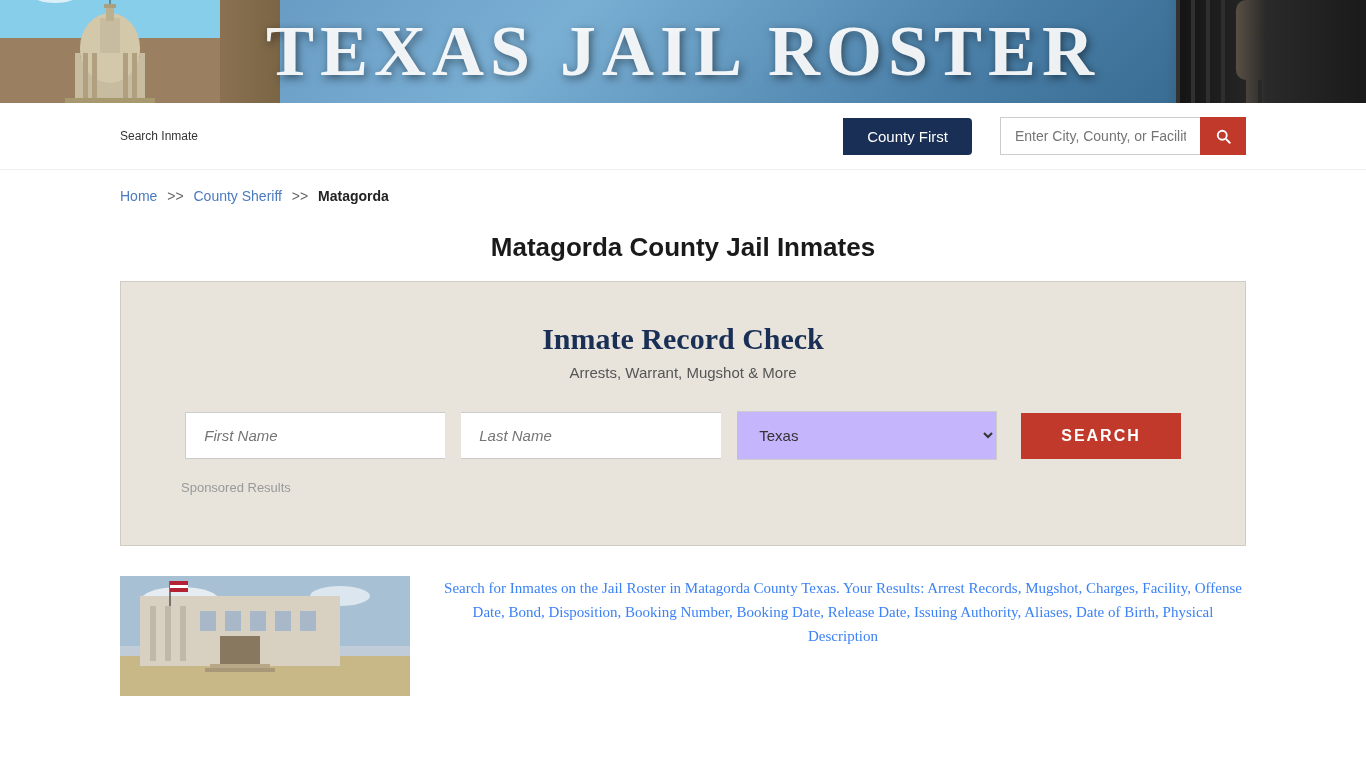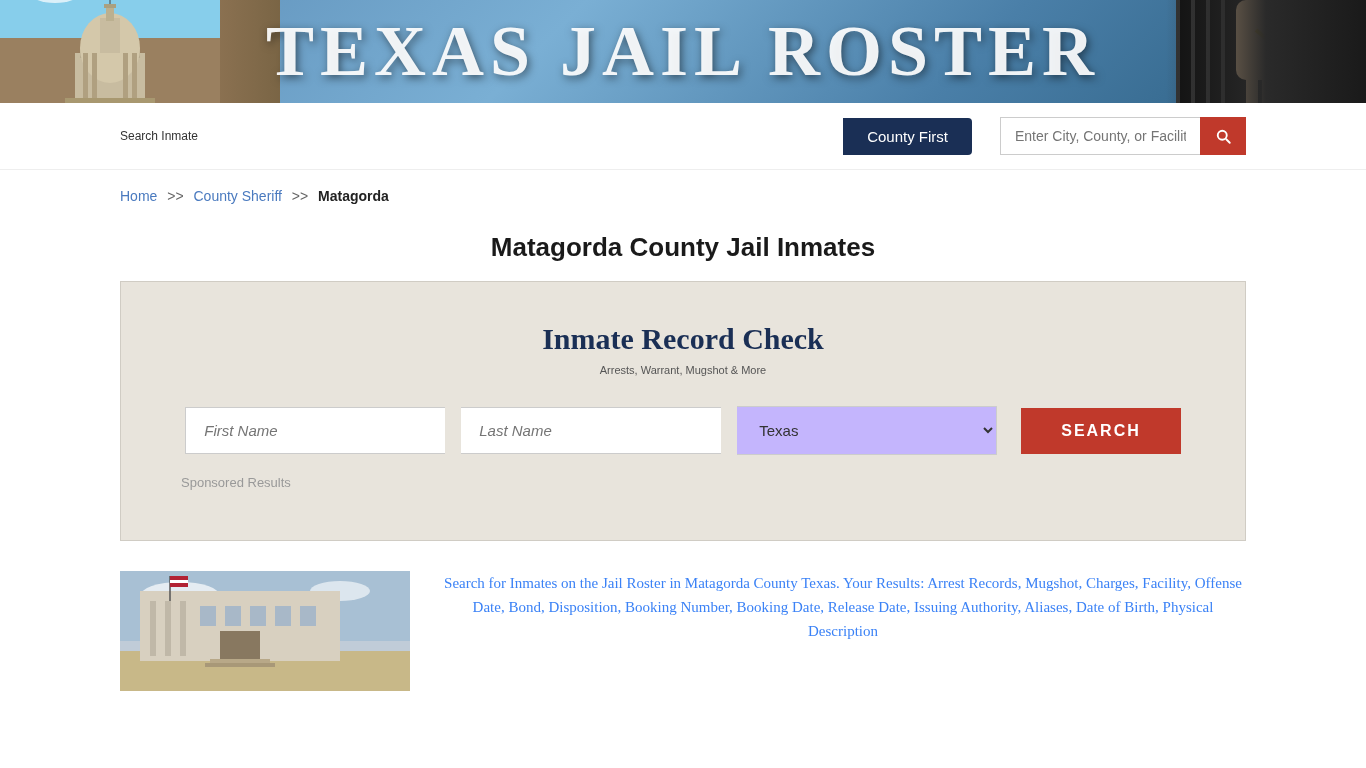--- a/index.html
+++ b/index.html
@@ -143,21 +143,21 @@
       text-align: center;
     }
     .record-check-title {
       font-size: 30px;
       font-weight: 700;
       color: #1a2f55;
       font-family: Georgia, serif;
       margin-bottom: 8px;
     }
     .record-check-subtitle {
-      font-size: 11px;
+      font-size: 15px;
       color: #555;
       font-family: Arial, sans-serif;
       margin-bottom: 30px;
     }
     .search-form {
       display: flex;
       gap: 16px;
       justify-content: center;
       align-items: center;
     }

